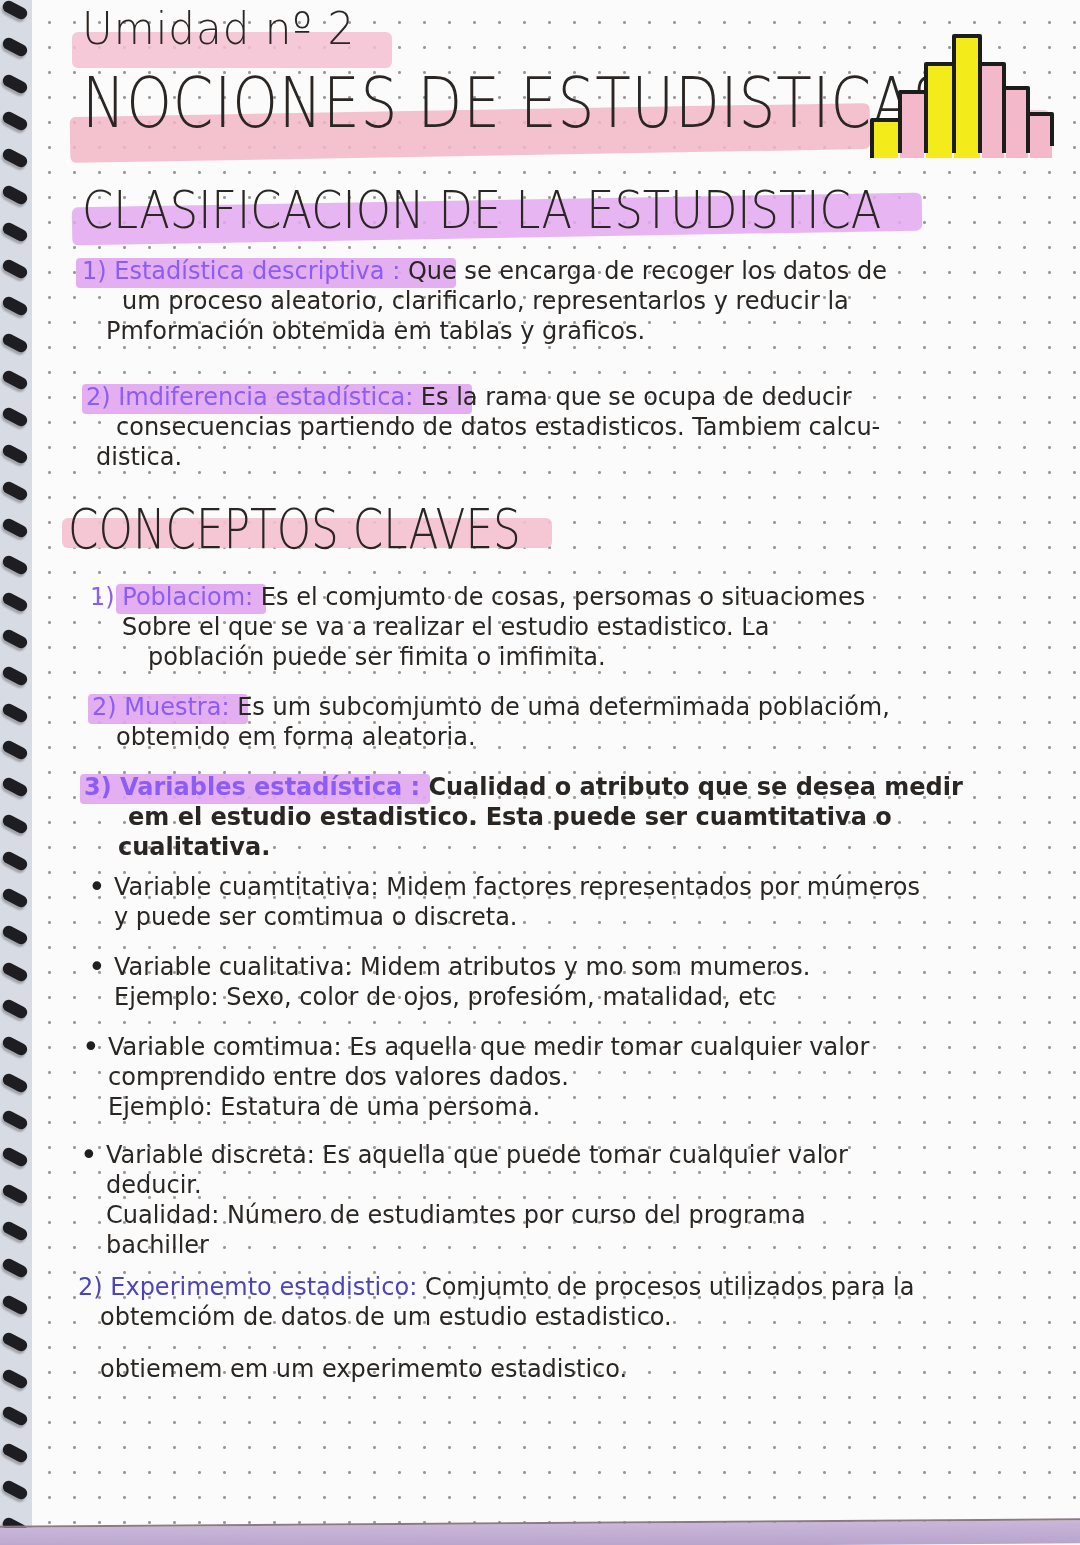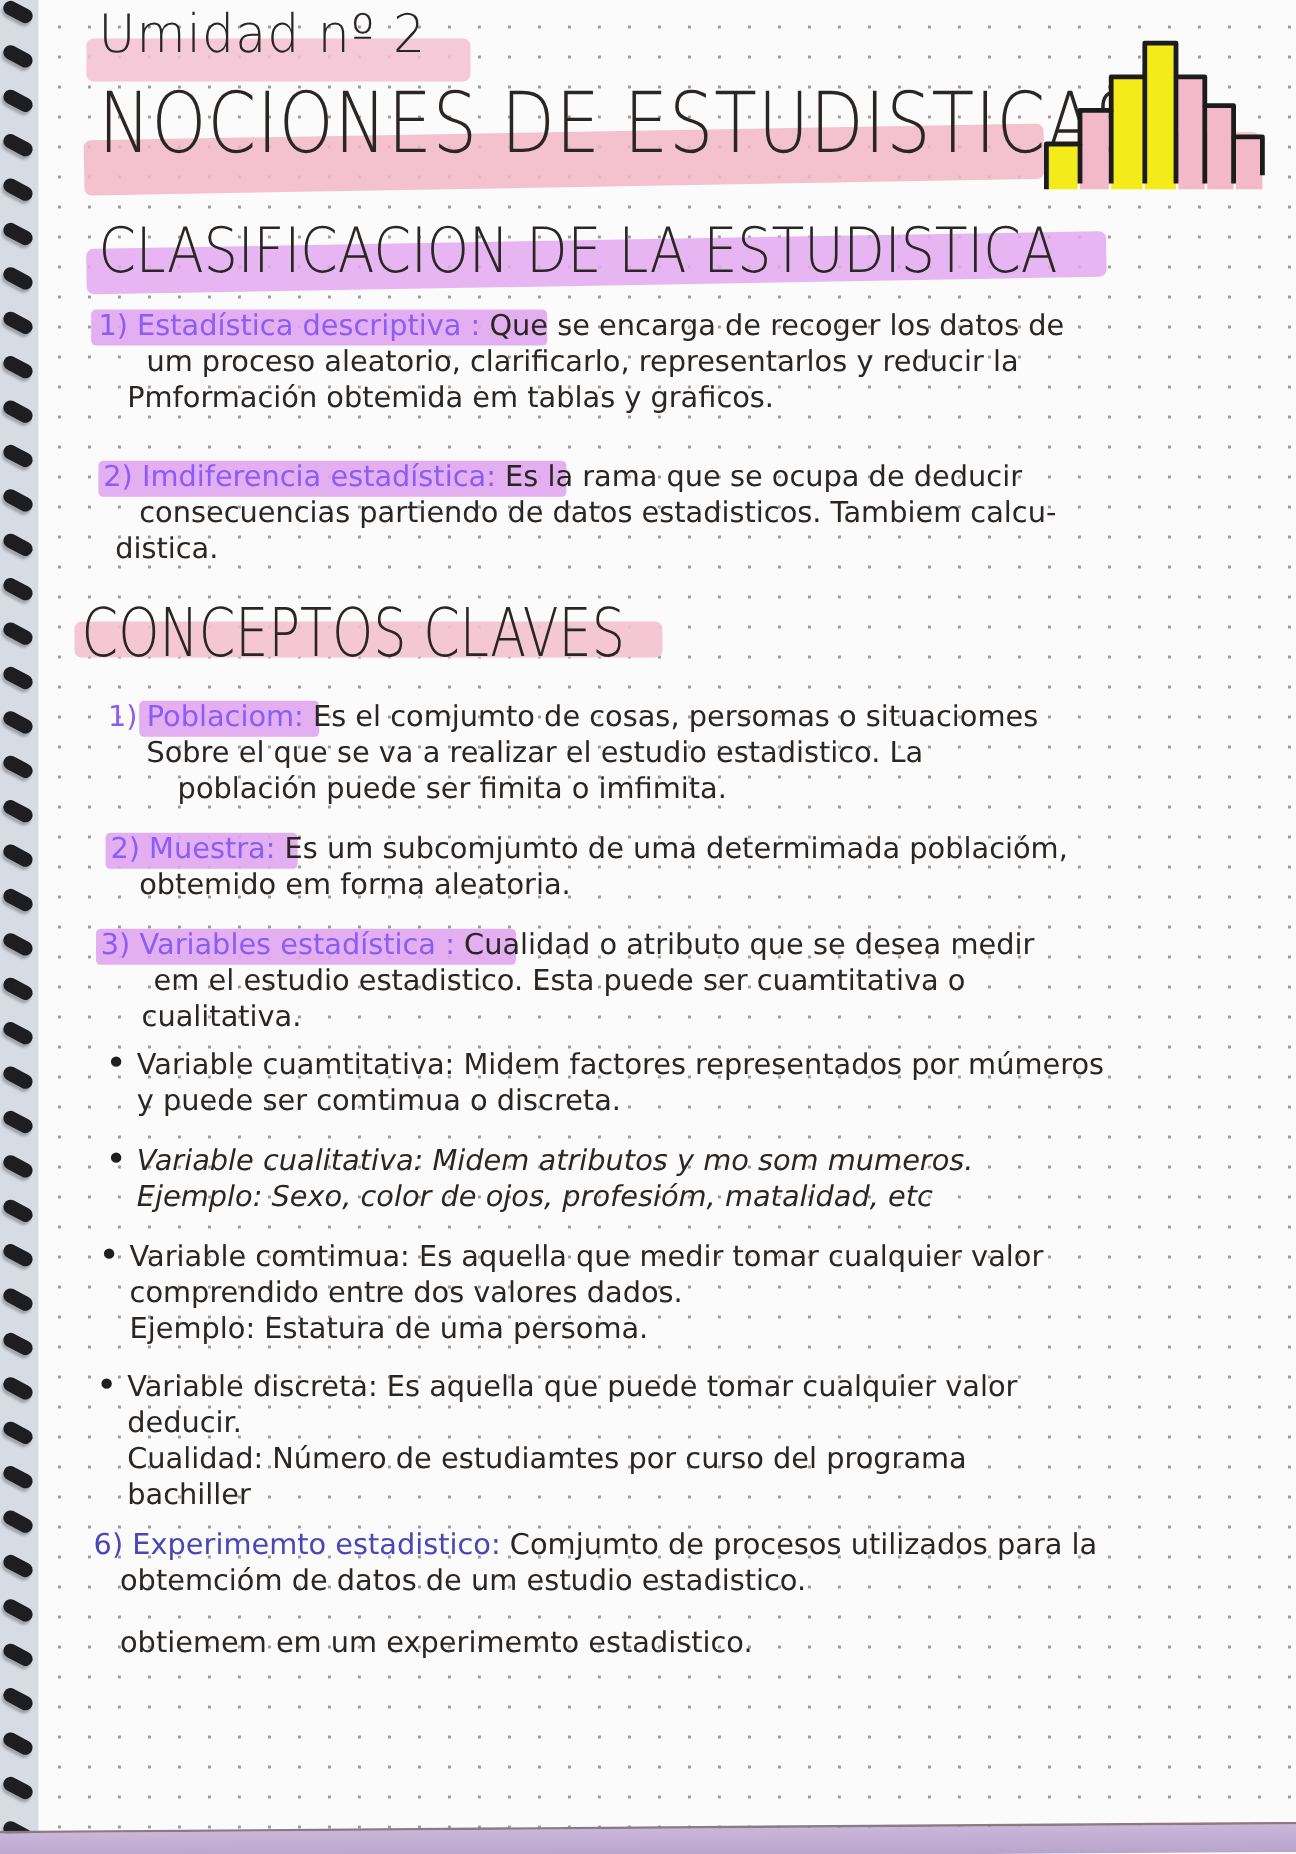--- a/index.html
+++ b/index.html
@@ -151,47 +151,47 @@
   <span class="line" style="padding-left:58px">población puede ser fimita o imfimita.</span>
 </div>
 
 <div class="mark" style="left:88px;top:694px;width:160px;"></div>
 <div class="para" style="left:92px;top:692px;">
   <span class="line"><span class="term term-purple">2) Muestra:</span> <span>Es um subcomjumto de uma determimada poblacióm,</span></span>
   <span class="line" style="padding-left:24px">obtemido em forma aleatoria.</span>
 </div>
 
 <div class="mark" style="left:80px;top:774px;width:350px;"></div>
-<div class="para" style="left:84px;top:772px;">
+<div class="para" style="left:84px;top:772px;font-weight:bold;">
   <span class="line"><span class="term term-purple">3) Variables estadística :</span> <span>Cualidad o atributo que se desea medir</span></span>
   <span class="line" style="padding-left:44px">em el estudio estadistico. Esta puede ser cuamtitativa o</span>
   <span class="line" style="padding-left:34px">cualitativa.</span>
 </div>
 
 <div class="para bullet" style="left:114px;top:872px;">
   <span class="line">Variable cuamtitativa: Midem factores representados por múmeros</span>
   <span class="line">y puede ser comtimua o discreta.</span>
 </div>
-<div class="para bullet" style="left:114px;top:952px;font-style:italic;">
+<div class="para bullet" style="left:114px;top:952px;">
   <span class="line">Variable cualitativa: Midem atributos y mo som mumeros.</span>
   <span class="line">Ejemplo: Sexo, color de ojos, profesióm, matalidad, etc</span>
 </div>
 <div class="para bullet" style="left:108px;top:1032px;">
   <span class="line">Variable comtimua: Es aquella que medir tomar cualquier valor</span>
   <span class="line">comprendido entre dos valores dados.</span>
   <span class="line">Ejemplo: Estatura de uma persoma.</span>
 </div>
 <div class="para bullet" style="left:106px;top:1140px;">
   <span class="line">Variable discreta: Es aquella que puede tomar cualquier valor</span>
   <span class="line">deducir.</span>
   <span class="line">Cualidad: Número de estudiamtes por curso del programa</span>
   <span class="line">bachiller</span>
 </div>
 
 <div class="para" style="left:78px;top:1272px;">
-  <span class="line"><span class="term term-blue">6) Experimemto estadistico:</span> <span>Comjumto de procesos utilizados para la</span></span>
+  <span class="line"><span class="term term-blue">2) Experimemto estadistico:</span> <span>Comjumto de procesos utilizados para la</span></span>
   <span class="line" style="padding-left:22px">obtemcióm de datos de um estudio estadistico.</span>
 </div>
 <div class="para" style="left:76px;top:1354px;">
   <span class="line" style="padding-left:24px">obtiemem em um experimemto estadistico.</span>
 </div>
 
 <div class="bottom-edge"></div>
 
 </body></html>

